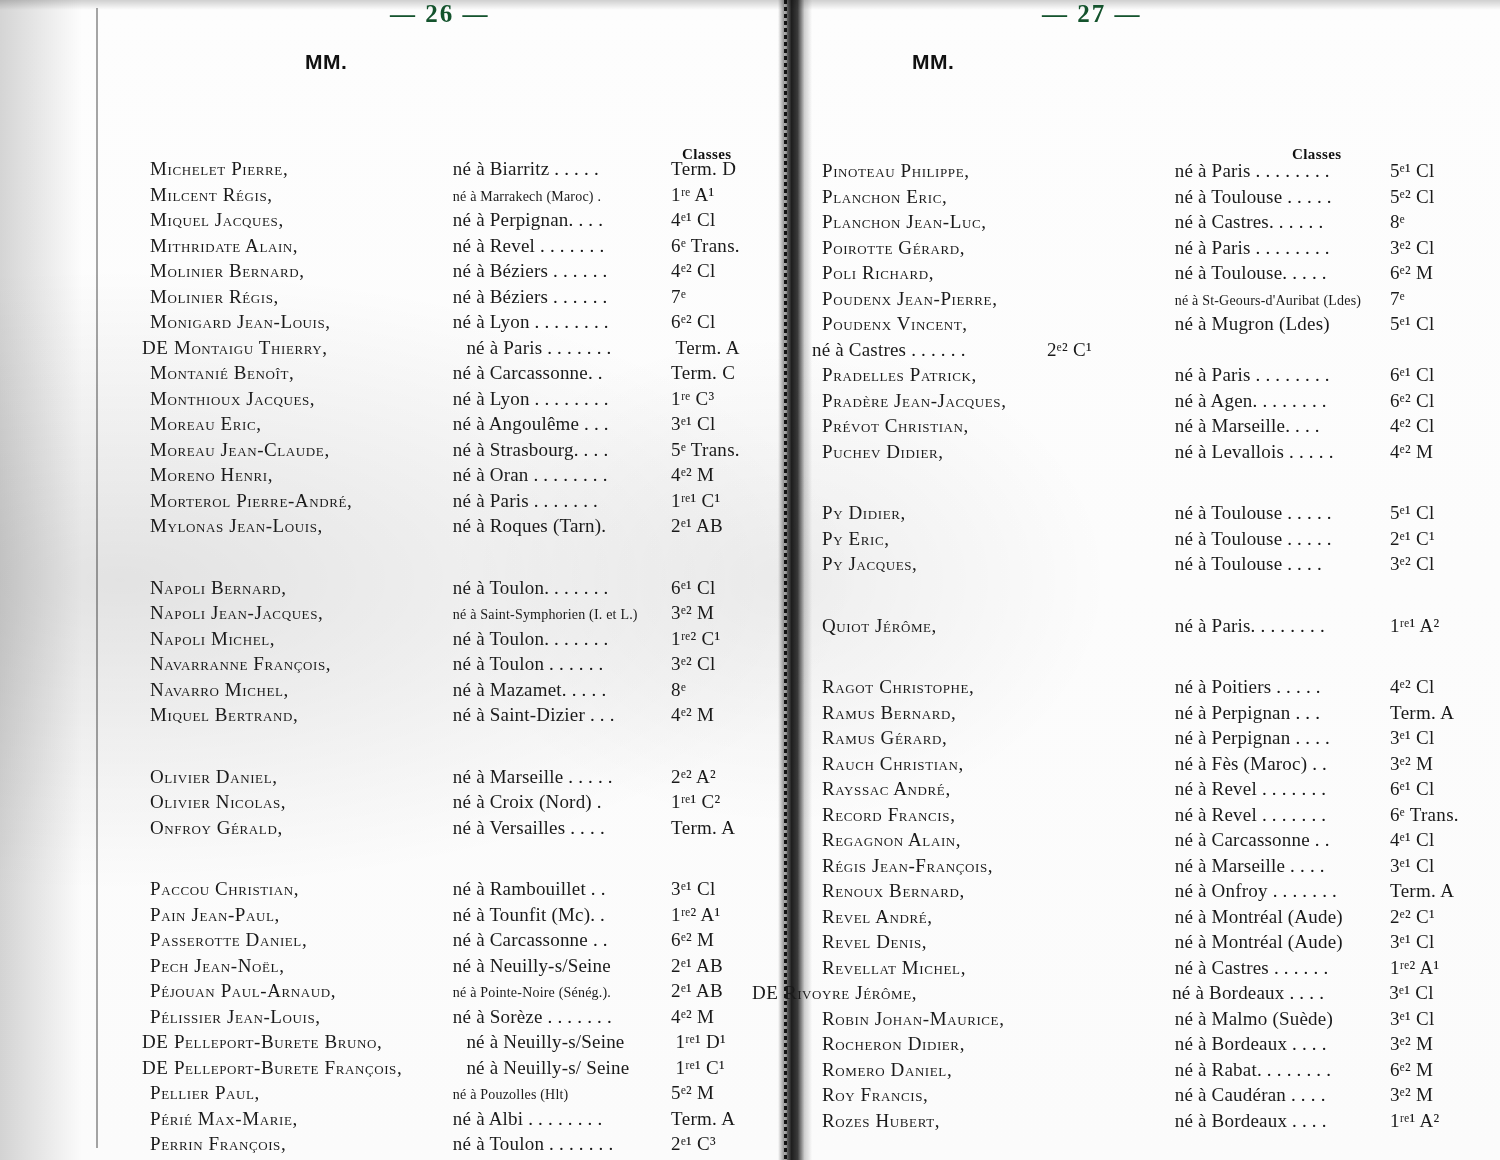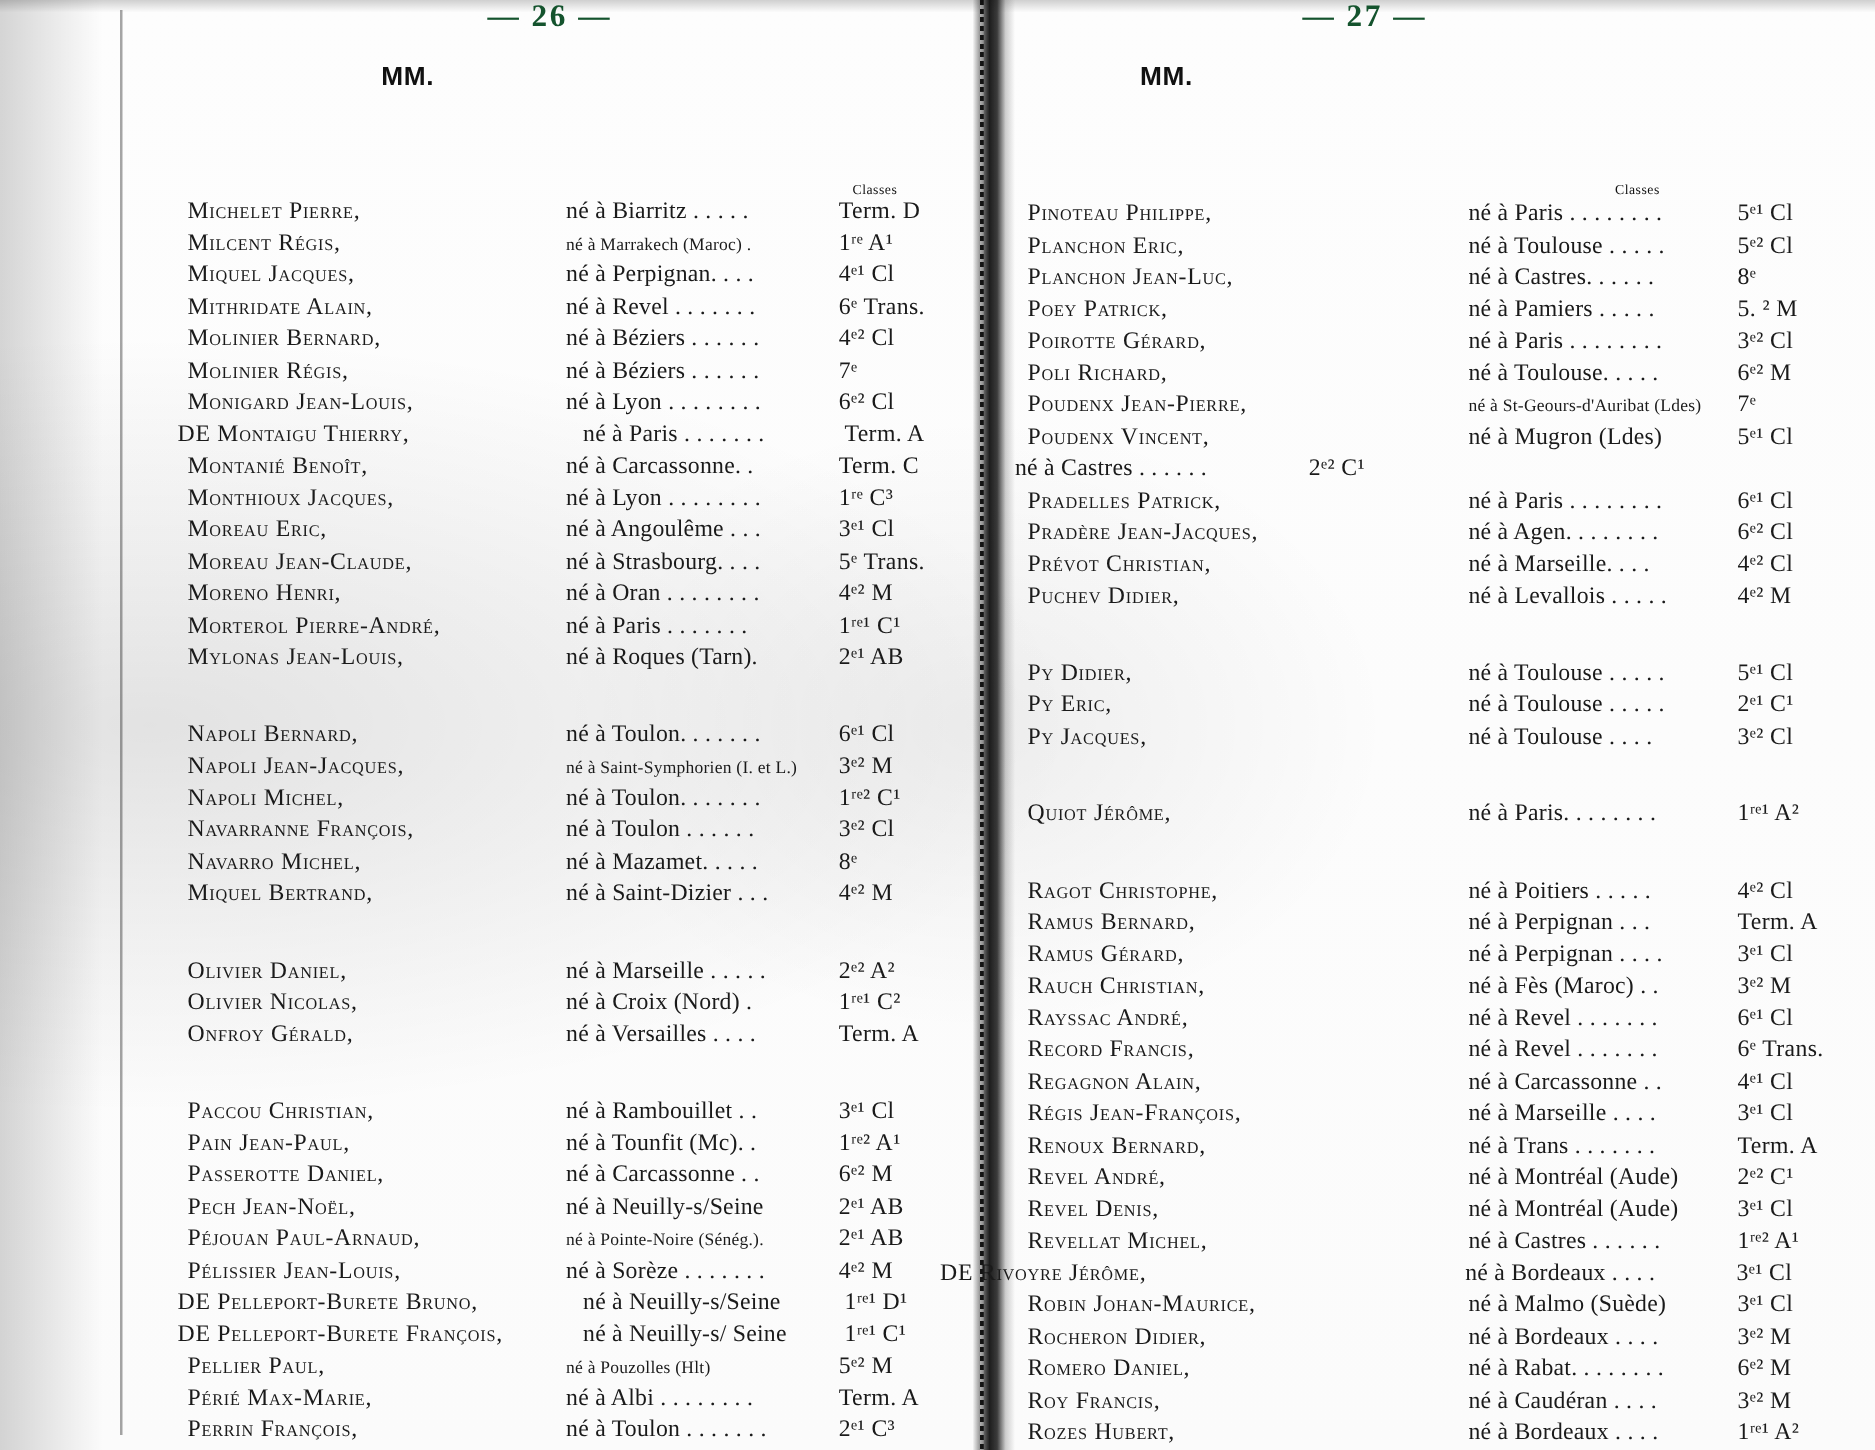--- a/index.html
+++ b/index.html
@@ -97,22 +97,22 @@
     font-weight: bold;
     letter-spacing: 0.5px;
     margin-top: 22px;
     margin-left: 195px;
     color: #111;
   }
   .page.right .mm { margin-left: 100px; }
 
   .classes-hd {
     position: absolute;
-    font-size: 11px;
-    font-weight: normal;
+    font-size: 15px;
+    font-weight: bold;
     letter-spacing: 0.4px;
     color: #111;
   }
   .page.left  .classes-hd { left: 572px; top: 146px; }
   .page.right .classes-hd { left: 480px; top: 146px; }
 
   .list {
     position: absolute;
     left: 0;
     top: 158px;
@@ -376,25 +376,20 @@
         <div class="c-name"><span class="sc">Planchon Eric,</span></div>
         <div class="c-birth">né à Toulouse . . . . .</div>
         <div class="c-class">5ᵉ² Cl</div>
       </div>
       <div class="row">
         <div class="c-name"><span class="sc">Planchon Jean-Luc,</span></div>
         <div class="c-birth">né à Castres. . . . . .</div>
         <div class="c-class">8ᵉ</div>
       </div>
       <div class="row">
-        <div class="c-name"><span class="sc">Poey Patrick,</span></div>
-        <div class="c-birth">né à Pamiers . . . . .</div>
-        <div class="c-class">5. ² M</div>
-      </div>
-      <div class="row">
         <div class="c-name"><span class="sc">Poirotte Gérard,</span></div>
         <div class="c-birth">né à Paris . . . . . . . .</div>
         <div class="c-class">3ᵉ² Cl</div>
       </div>
       <div class="row">
         <div class="c-name"><span class="sc">Poli Richard,</span></div>
         <div class="c-birth">né à Toulouse. . . . .</div>
         <div class="c-class">6ᵉ² M</div>
       </div>
       <div class="row">
@@ -489,21 +484,21 @@
         <div class="c-birth">né à Carcassonne . .</div>
         <div class="c-class">4ᵉ¹ Cl</div>
       </div>
       <div class="row">
         <div class="c-name"><span class="sc">Régis Jean-François,</span></div>
         <div class="c-birth">né à Marseille . . . .</div>
         <div class="c-class">3ᵉ¹ Cl</div>
       </div>
       <div class="row">
         <div class="c-name"><span class="sc">Renoux Bernard,</span></div>
-        <div class="c-birth">né à Trans . . . . . . .</div>
+        <div class="c-birth">né à Onfroy . . . . . . .</div>
         <div class="c-class">Term. A</div>
       </div>
       <div class="row">
         <div class="c-name"><span class="sc">Revel André,</span></div>
         <div class="c-birth">né à Montréal (Aude)</div>
         <div class="c-class">2ᵉ² C¹</div>
       </div>
       <div class="row">
         <div class="c-name"><span class="sc">Revel Denis,</span></div>
         <div class="c-birth">né à Montréal (Aude)</div>

